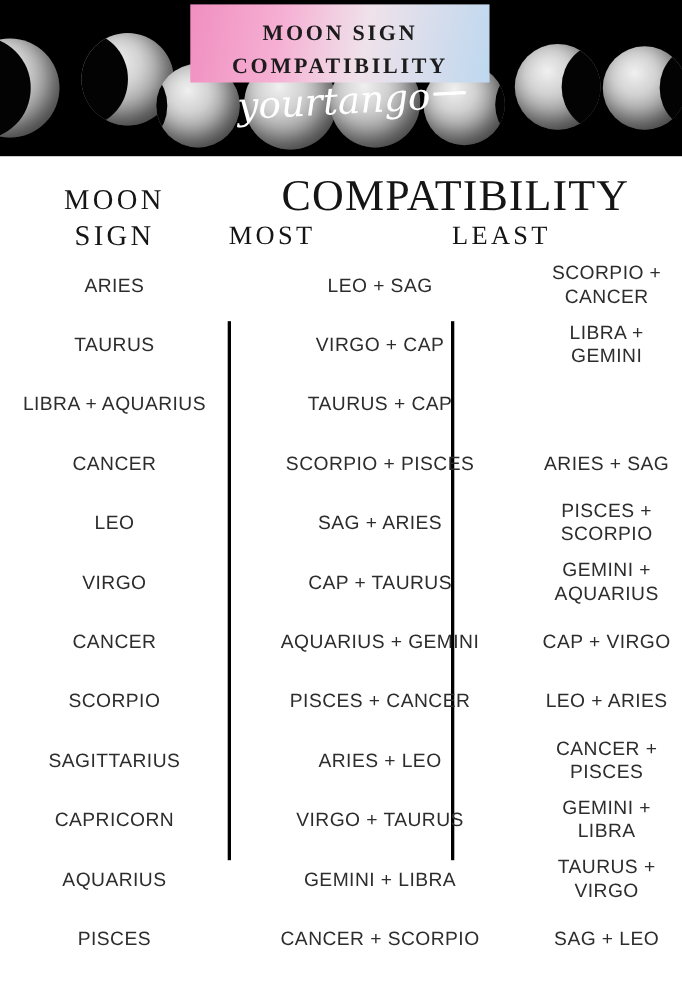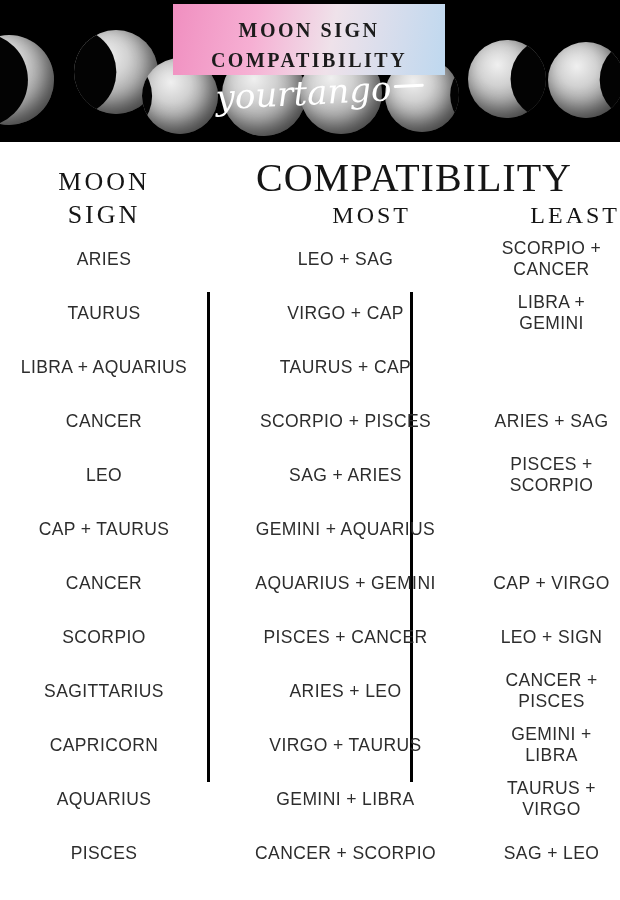--- a/index.html
+++ b/index.html
@@ -60,21 +60,21 @@
     font-family:"Liberation Serif", serif; color:#151515;
   }
   .th-moonsign {
     text-align:center; font-size:26px; line-height:33px; letter-spacing:3px; padding-top:9px;
   }
   .th-main {
     text-align:center; font-size:40px; line-height:44px; letter-spacing:1px;
   }
   .th-sub {
     display:grid; grid-template-columns:203px 1fr;
-    font-size:24px; line-height:30px; letter-spacing:3px; text-align:right;
+    font-size:24px; line-height:30px; letter-spacing:3px; text-align:left;
   }
 
   .tbody { position:relative; }
   .trow {
     display:grid; grid-template-columns:208px 203px 1fr;
     height:54px; align-items:center; text-align:center;
     font-size:17.5px; letter-spacing:.4px; color:#2d2d2d;gap:36px;
   }
 </style>
 </head>
@@ -151,32 +151,33 @@
     <div>CANCER</div>
     <div>SCORPIO + PISCES</div>
     <div>ARIES + SAG</div>
   </div>
         <div class="trow">
     <div>LEO</div>
     <div>SAG + ARIES</div>
     <div>PISCES + SCORPIO</div>
   </div>
         <div class="trow">
+    <div>VIRGO</div>
     <div>CAP + TAURUS</div>
     <div>GEMINI + AQUARIUS</div>
   </div>
         <div class="trow">
     <div>CANCER</div>
     <div>AQUARIUS + GEMINI</div>
     <div>CAP + VIRGO</div>
   </div>
         <div class="trow">
     <div>SCORPIO</div>
     <div>PISCES + CANCER</div>
-    <div>LEO + SIGN</div>
+    <div>LEO + ARIES</div>
   </div>
         <div class="trow">
     <div>SAGITTARIUS</div>
     <div>ARIES + LEO</div>
     <div>CANCER + PISCES</div>
   </div>
         <div class="trow">
     <div>CAPRICORN</div>
     <div>VIRGO + TAURUS</div>
     <div>GEMINI + LIBRA</div>

